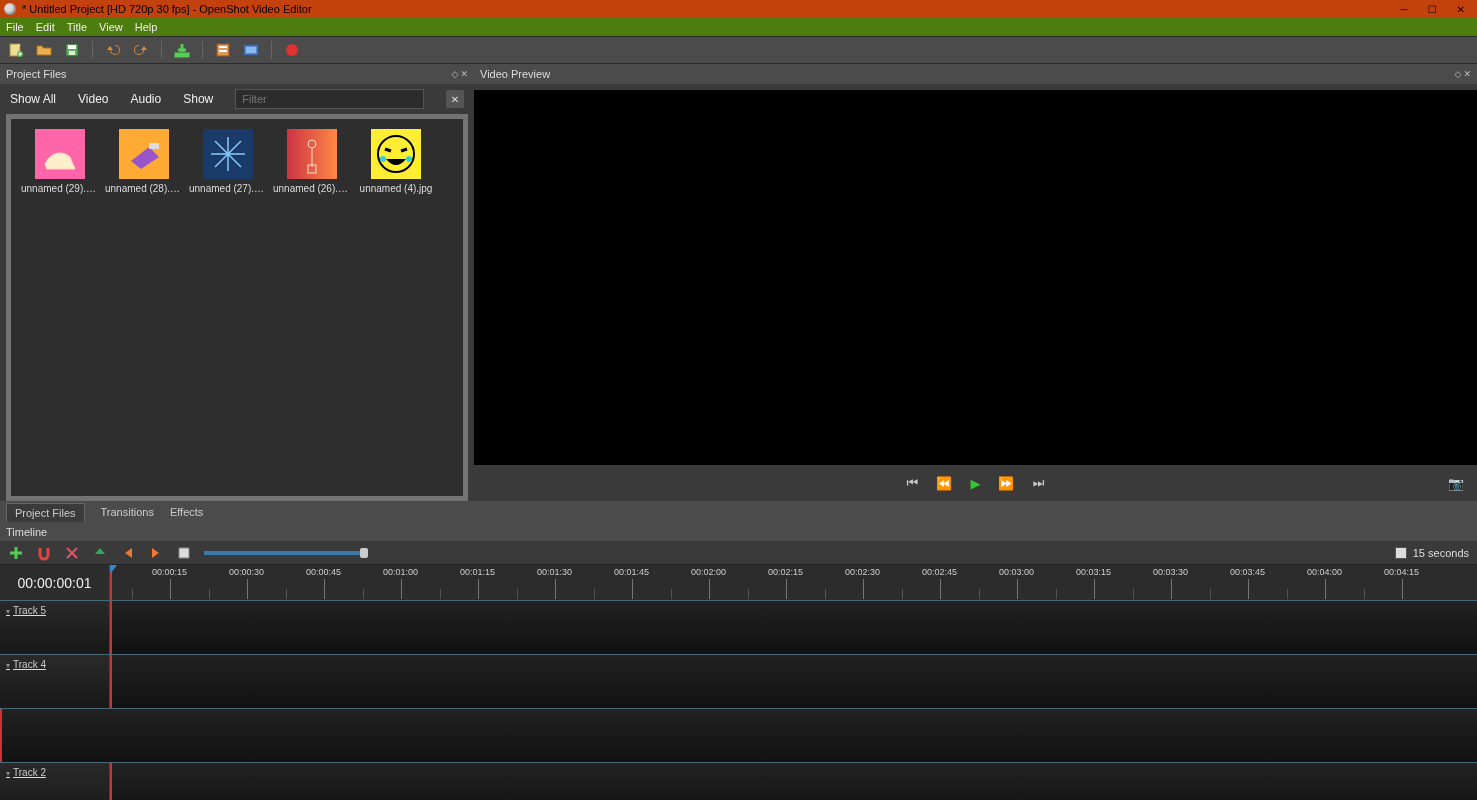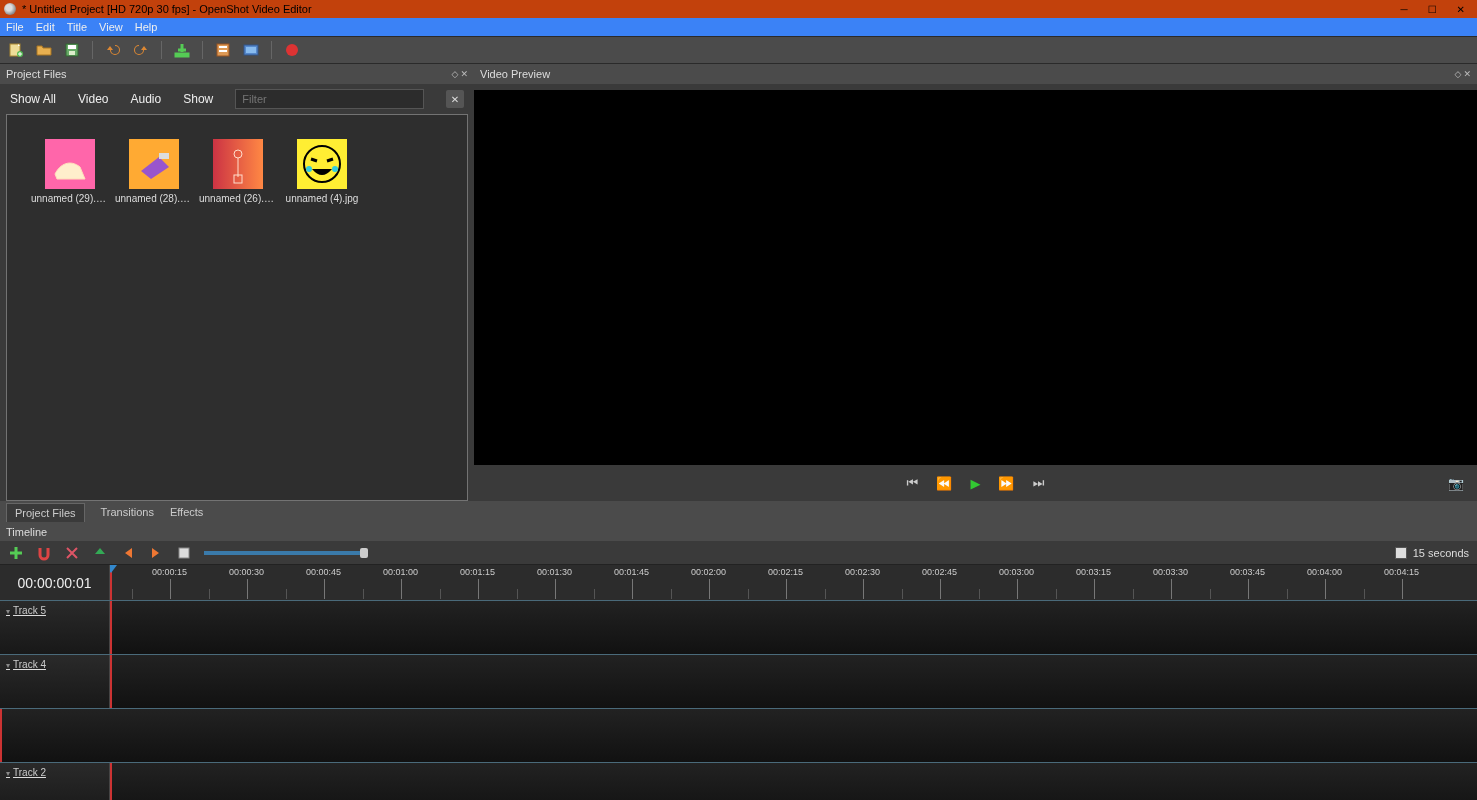--- a/index.html
+++ b/index.html
@@ -5,21 +5,21 @@
 * { margin: 0; padding: 0; box-sizing: border-box; font-family: "Segoe UI", Tahoma, sans-serif; user-select: none; }
 body { width: 1477px; height: 800px; background: #3a3a3a; color: #ddd; overflow: hidden; display:flex; flex-direction:column; }
 
 
 .titlebar { height: 18px; background: #c2410c; display:flex; align-items:center; padding:0 4px; font-size:11px; color:#000; }
 .titlebar .logo { width:12px; height:12px; margin-right:6px; background: radial-gradient(circle at 40% 40%, #ddd 30%, #888 70%); border-radius:50%; }
 .titlebar .wincontrols { margin-left:auto; display:flex; gap:20px; padding-right:8px; }
 .titlebar .wincontrols span { font-family: "Segoe Fluent Icons","Segoe MDL2 Assets",sans-serif; font-size:10px; cursor:pointer; }
 
 
-.menubar { height:18px; background:#3b82f6; display:flex; align-items:center; padding-left:6px; font-size:11px; gap:12px; color:#eee; }
+.menubar { height:18px; background:#4d7c0f; display:flex; align-items:center; padding-left:6px; font-size:11px; gap:12px; color:#eee; }
 .menubar span { cursor:pointer; }
 
 
 .toolbar { height:28px; background:#4b4b4b; border-top:1px solid #2a2a2a; border-bottom:1px solid #2a2a2a; display:flex; align-items:center; padding-left:8px; gap:12px; }
 .toolbar .sep { width:1px; height:18px; background:#666; }
 .tool-ic { width:16px; height:16px; cursor:pointer; display:inline-block; }
 
 
 .main-split { display:flex; height:437px; }
 .left-panel { width:474px; display:flex; flex-direction:column; background:#3a3a3a; }
@@ -28,21 +28,21 @@
 .panel-header { height:20px; background:#4b4b4b; display:flex; align-items:center; padding:0 6px; font-size:11px; color:#ddd; }
 .panel-header .icons { margin-left:auto; display:flex; gap:2px; font-size:9px; cursor:pointer; color:#bbb; }
 
 
 .filterbar { height:30px; display:flex; align-items:center; padding:0 10px; gap:22px; font-size:12px; background:#3a3a3a; }
 .filterbar .tab { cursor:pointer; color:#eee;}
 .filterbar input { flex:1; background:#2c2c2c; border:1px solid #555; color:#ccc; padding:2px 6px; font-size:11px; height:20px; }
 .filterbar .clear { width:18px;height:18px;display:flex;align-items:center;justify-content:center;background:#555;border-radius:2px;cursor:pointer;font-size:10px;}
 
 
-.filegrid { flex:1; padding:24px; display:flex; flex-wrap:wrap; gap:16px 6px; align-content:flex-start; background:#2e2e2e; border:1px solid #737373; margin:0 6px; position:relative;}
+.filegrid { flex:1; padding:10px; display:flex; flex-wrap:wrap; gap:16px 6px; align-content:flex-start; background:#2e2e2e; border:5px solid #737373; margin:0 6px; position:relative;}
 .file-item { width:78px; display:flex; flex-direction:column; align-items:center; font-size:10px; text-align:center; cursor:pointer;}
 .file-item .thumb { width:50px; height:50px; margin-bottom:4px;}
 .file-item .name { color:#ddd; white-space:nowrap; overflow:hidden; text-overflow:ellipsis; width:78px;}
 
 
 .preview-area { flex:1; background:#000; margin:6px 0 0 0;}
 .play-controls { height:36px; display:flex; align-items:center; justify-content:center; gap:18px; background:#3a3a3a;}
 .play-controls span { cursor:pointer; color:#ccc; font-size:13px;}
 .play-controls span.play { color:#32c832;}
 .cam-ic { position:absolute; right:12px; color:#777; }
@@ -168,20 +168,32 @@
           </svg>
         <span class="name">unnamed (29).p...</span>
       </div>
       <div class="file-item">
         <svg class="thumb" viewBox="0 0 50 50">
             <rect width="50" height="50" fill="#ffaa33"></rect>
             <path d="M12 32 L30 18 L40 28 L22 40z" fill="#9955cc"></path>
             <rect x="30" y="14" width="10" height="6" fill="#ddd"></rect>
           </svg>
         <span class="name">unnamed (28).p...</span>
+      </div>
+      <div class="file-item">
+        <svg class="thumb" viewBox="0 0 50 50">
+            <rect width="50" height="50" fill="#1a3a6a"></rect>
+            <g stroke="#88ccff" stroke-width="1.5">
+              <line x1="25" y1="8" x2="25" y2="42"></line>
+              <line x1="8" y1="25" x2="42" y2="25"></line>
+              <line x1="12" y1="12" x2="38" y2="38"></line>
+              <line x1="38" y1="12" x2="12" y2="38"></line>
+            </g>
+          </svg>
+        <span class="name">unnamed (27).p...</span>
       </div>
       <div class="file-item">
         <svg class="thumb" viewBox="0 0 50 50">
             <defs>
               <linearGradient id="g1">
                 <stop offset="0" stop-color="#cc3344"></stop>
                 <stop offset="1" stop-color="#ff8844"></stop>
               </linearGradient>
             </defs>
             <rect width="50" height="50" fill="url(#g1)"></rect>

